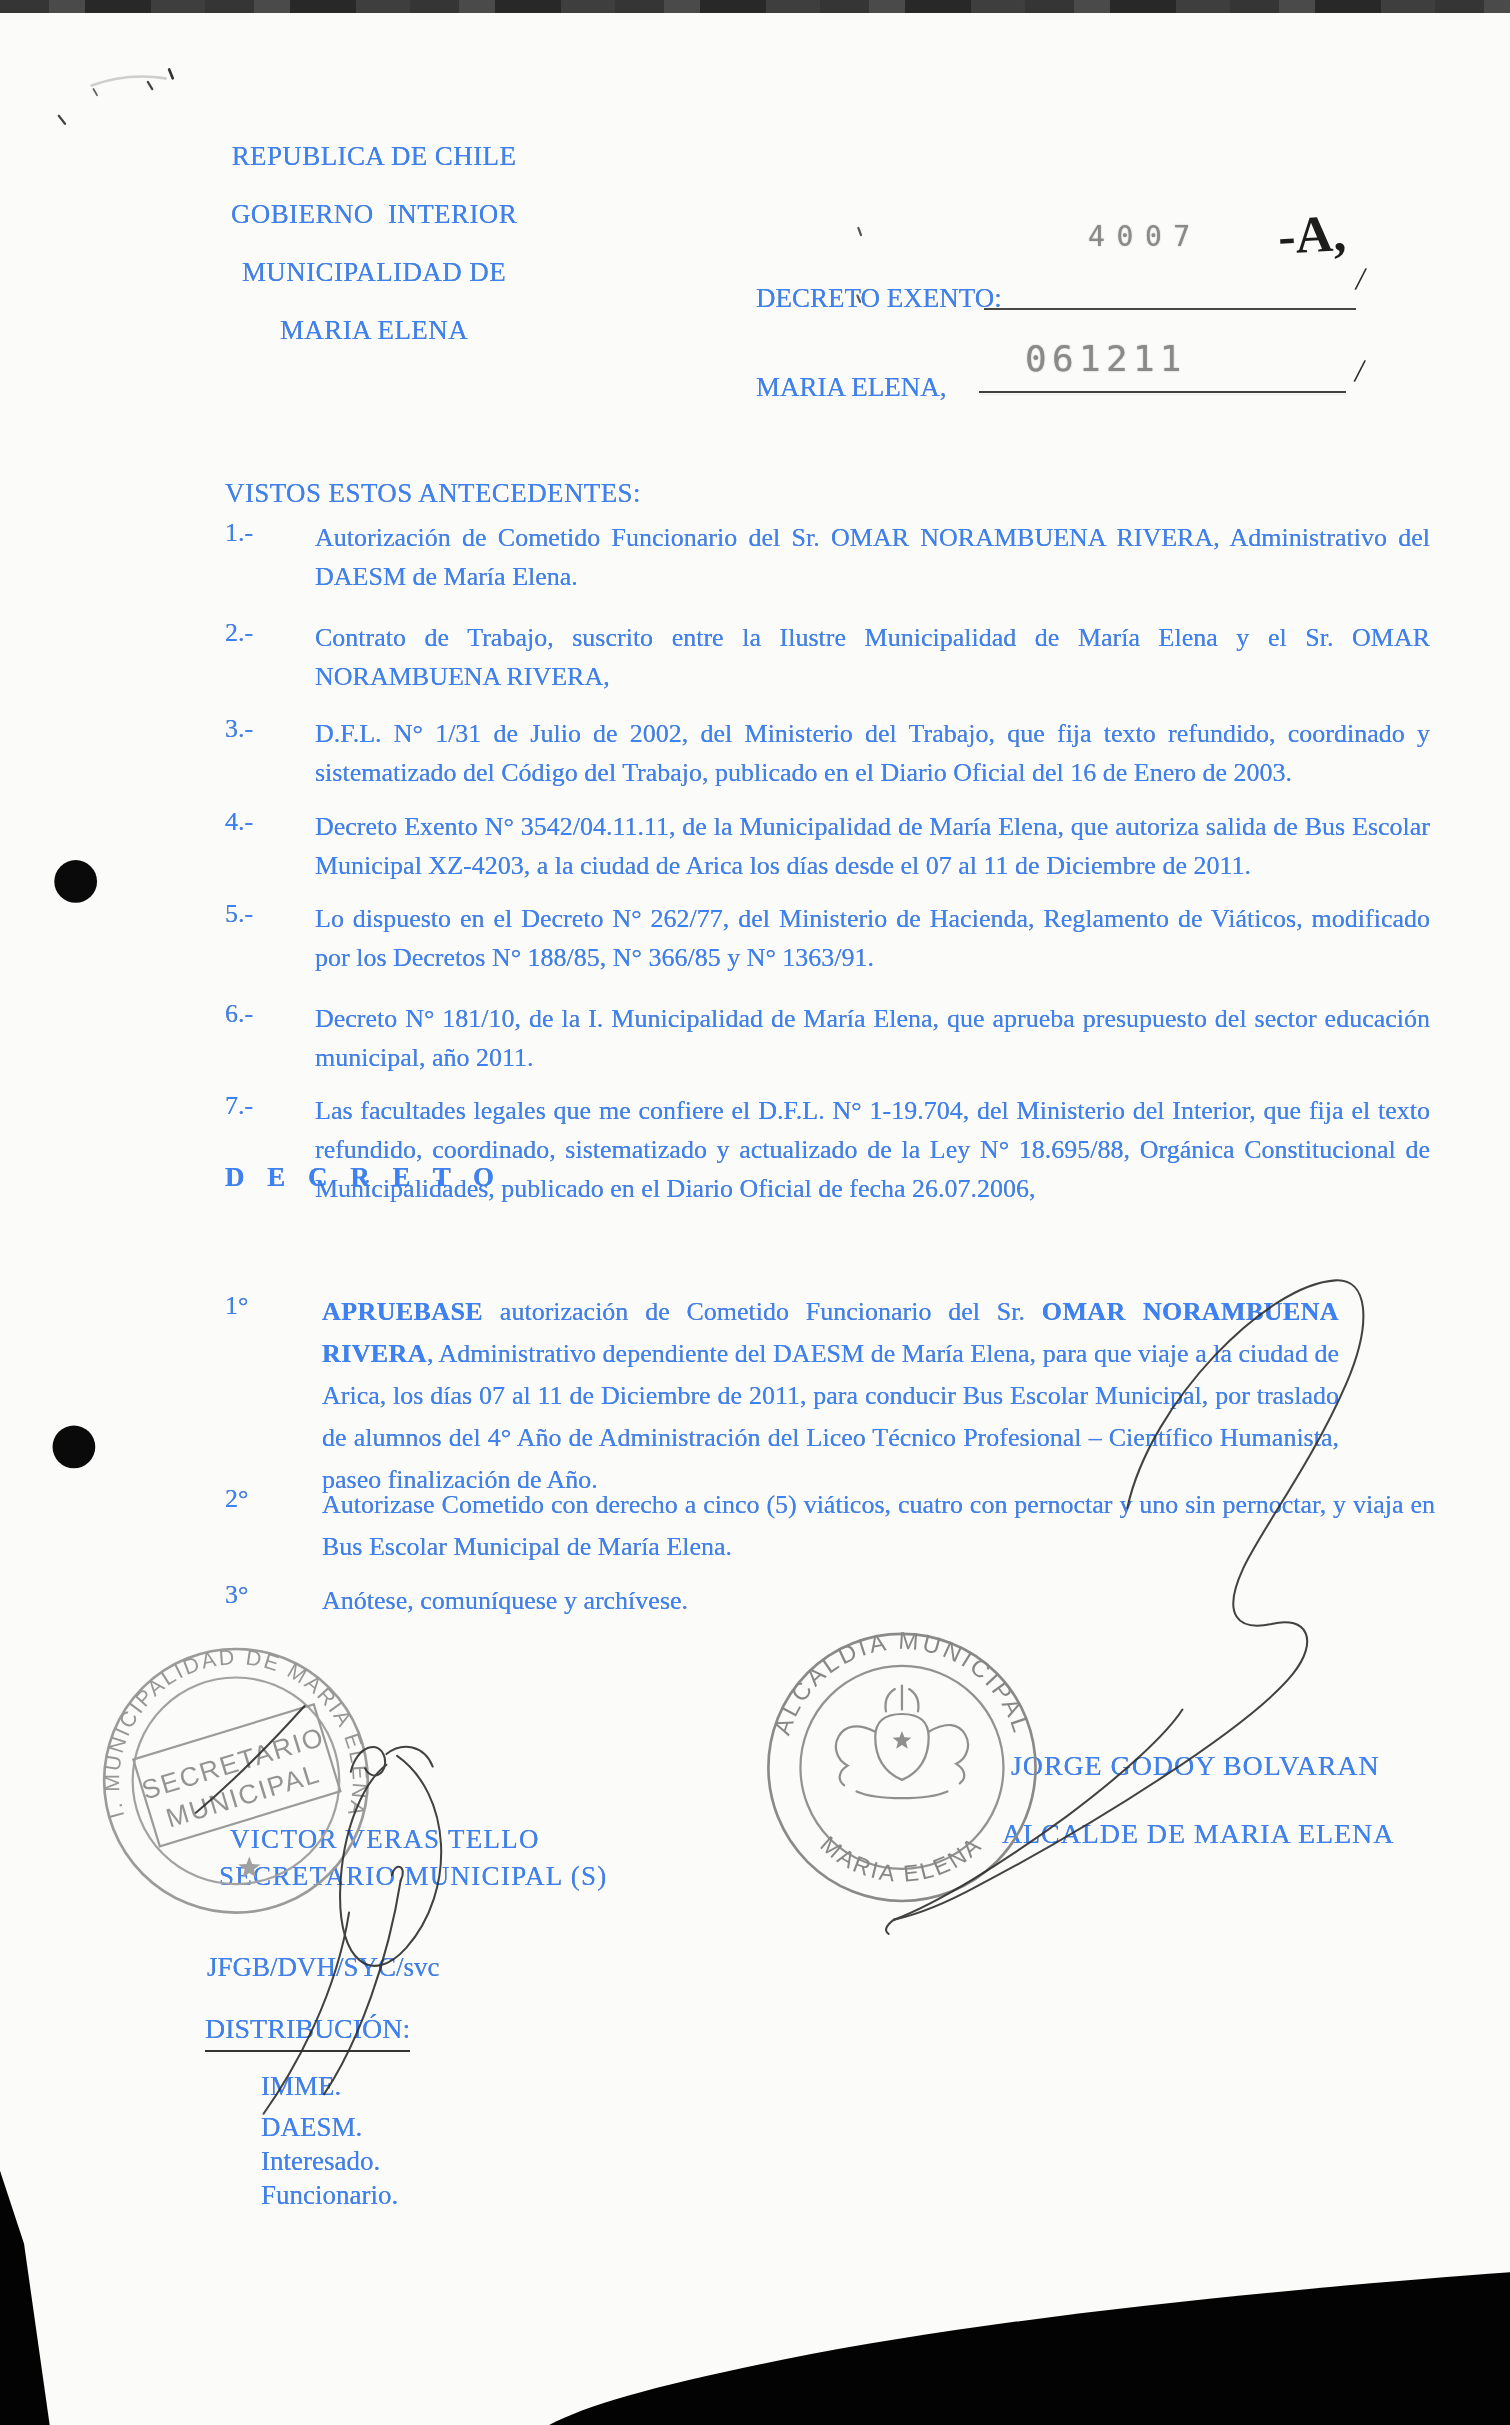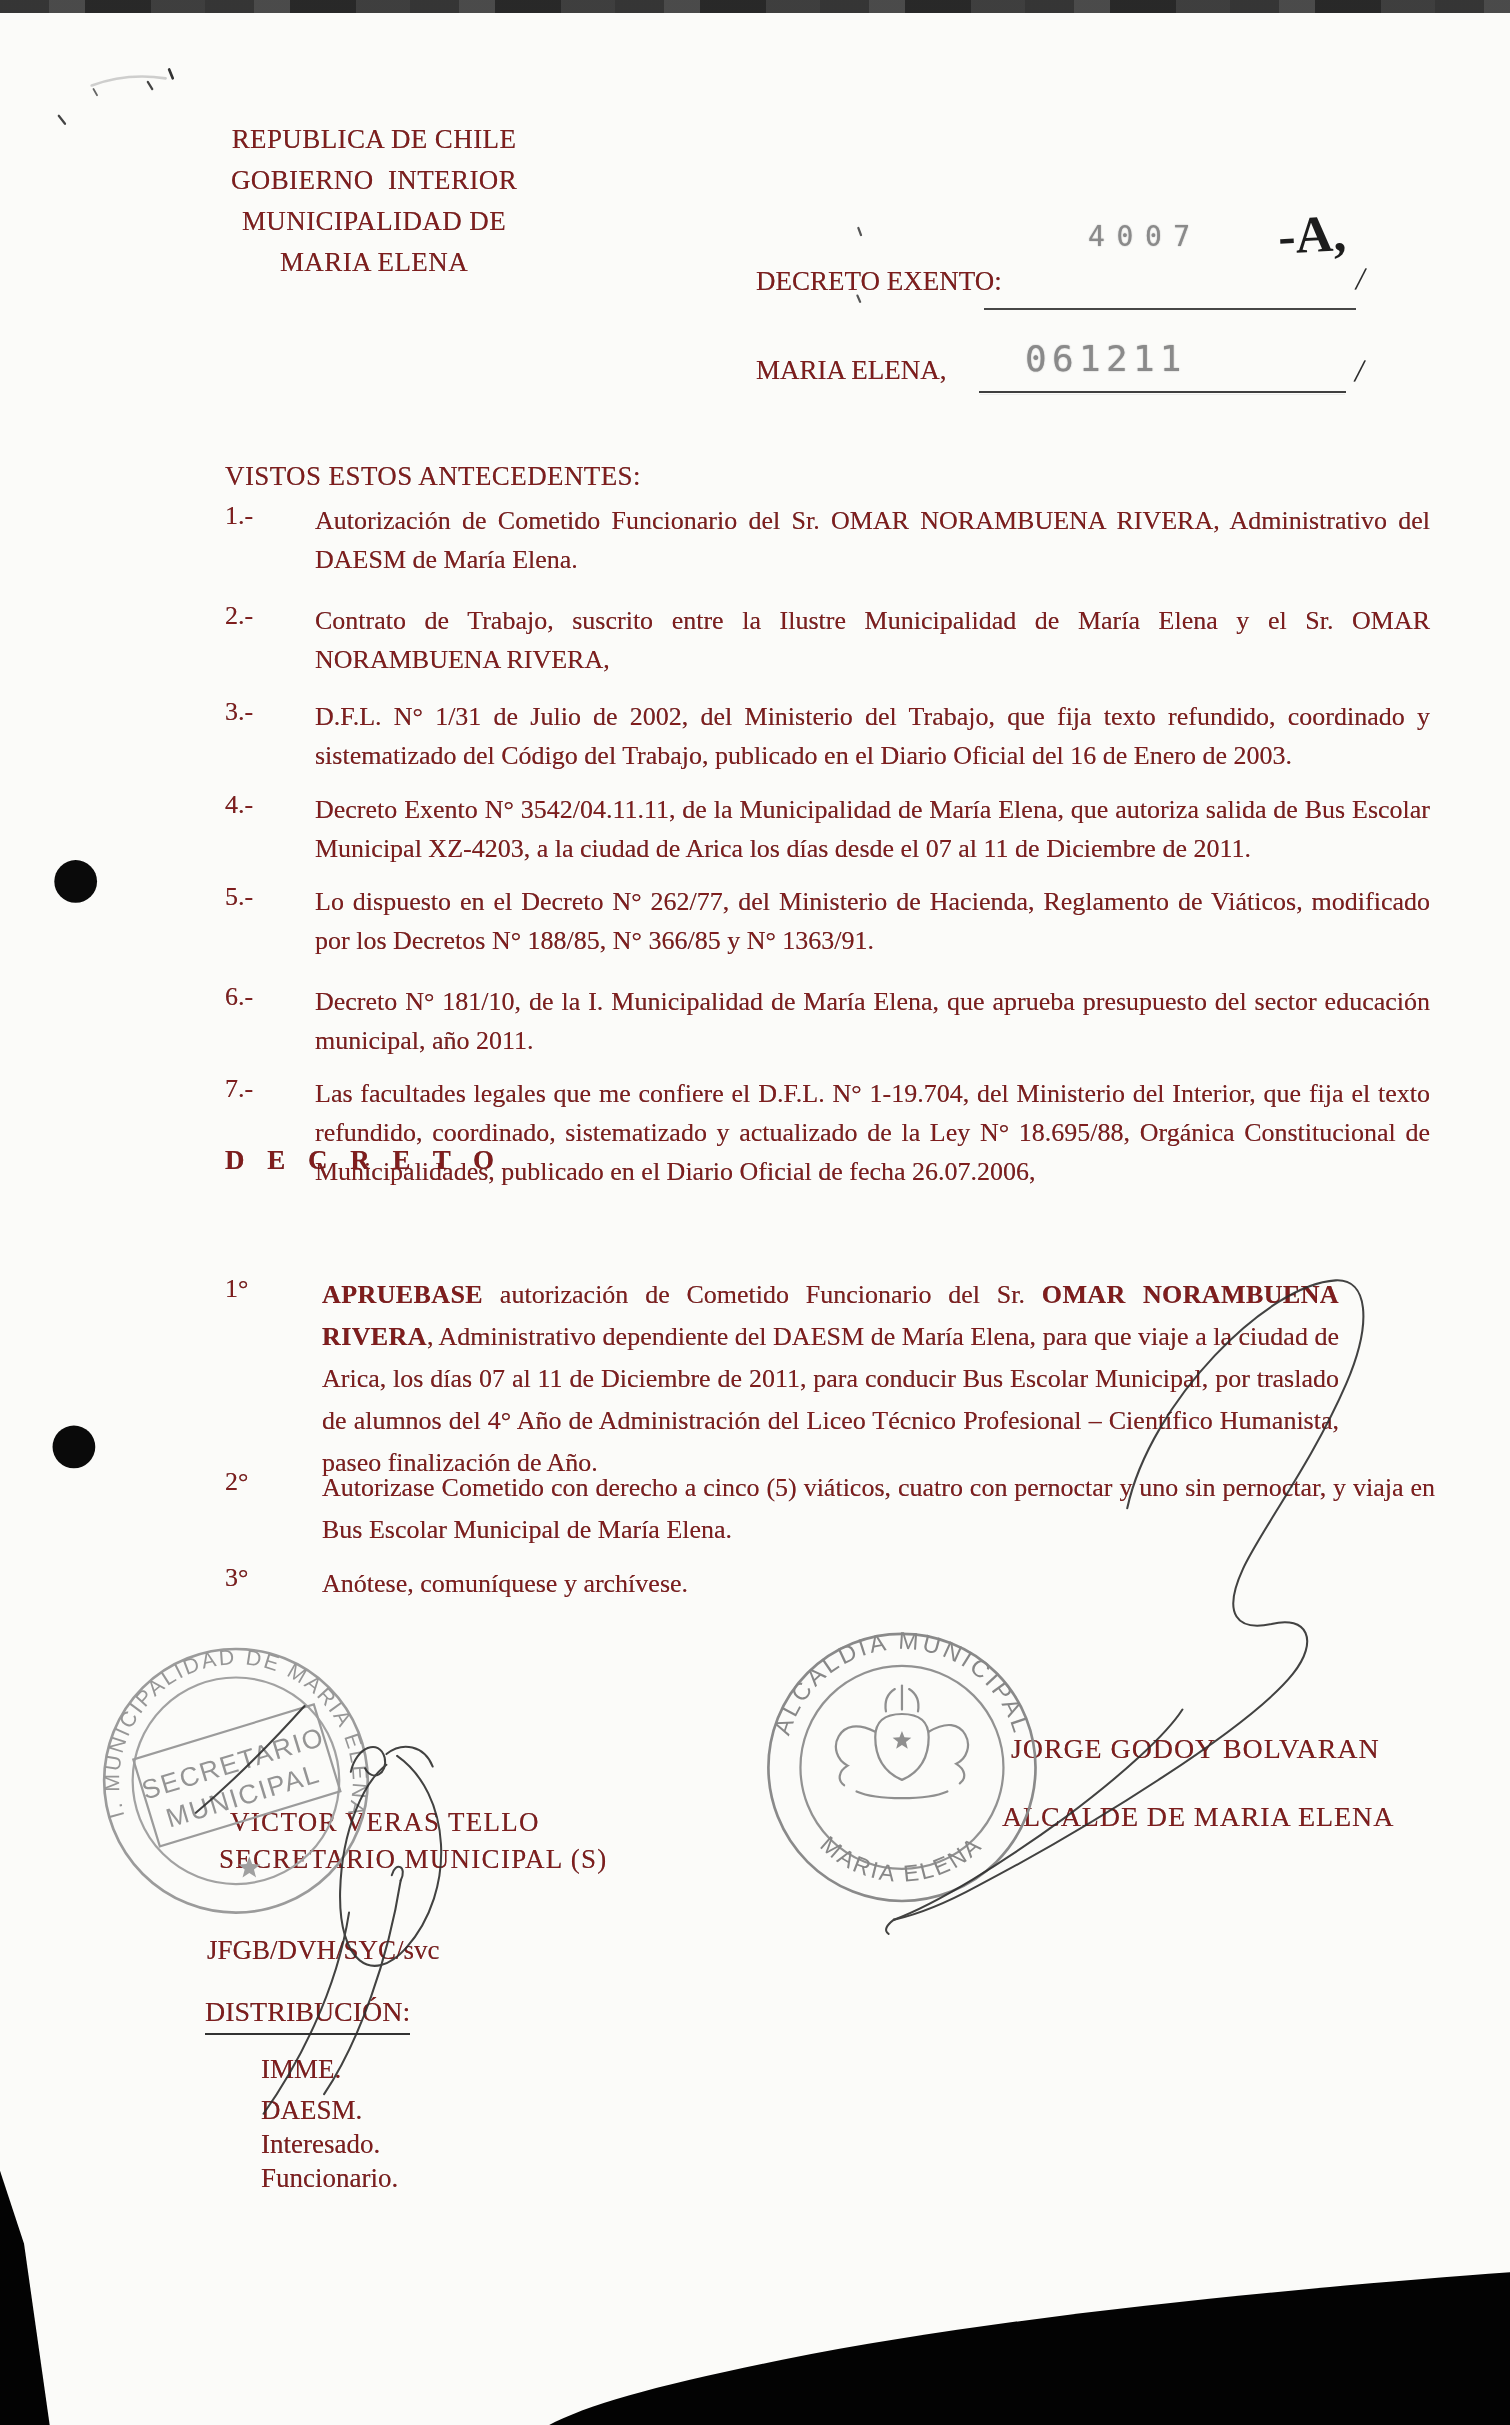--- a/index.html
+++ b/index.html
@@ -5,21 +5,21 @@
   html,body{margin:0;padding:0;background:#d8d8d8;}
   .page{
     position:relative;
     width:1511px;height:2426px;
     background:#fbfbf9;
     overflow:hidden;
     font-family:"Liberation Serif","DejaVu Serif",serif;
     color:#262626;
   }
   .abs{position:absolute;}
-  .ink{color:#7f1d1d;text-shadow:0 0 0.5px rgba(30,30,30,.55);}
+  .ink{color:#3b82f6;text-shadow:0 0 0.5px rgba(30,30,30,.55);margin-top:17px;}
   .scan-strip{
     position:absolute;top:0;left:0;width:100%;height:12.5px;
     background:repeating-linear-gradient(90deg,#242424 0 49px,#3b3b3b 49px 85px,#161616 85px 151px,#2e2e2e 151px 205px);
     opacity:.92;
   }
   .hdr{font-size:27px;line-height:41px;letter-spacing:0.4px;text-align:center;white-space:pre;}
   .label{font-size:27px;white-space:pre;}
   .stampnum{
     font-family:"DejaVu Sans Mono",monospace;
     color:#8a8a8a;text-shadow:0 0 1.4px #9c9c9c;

